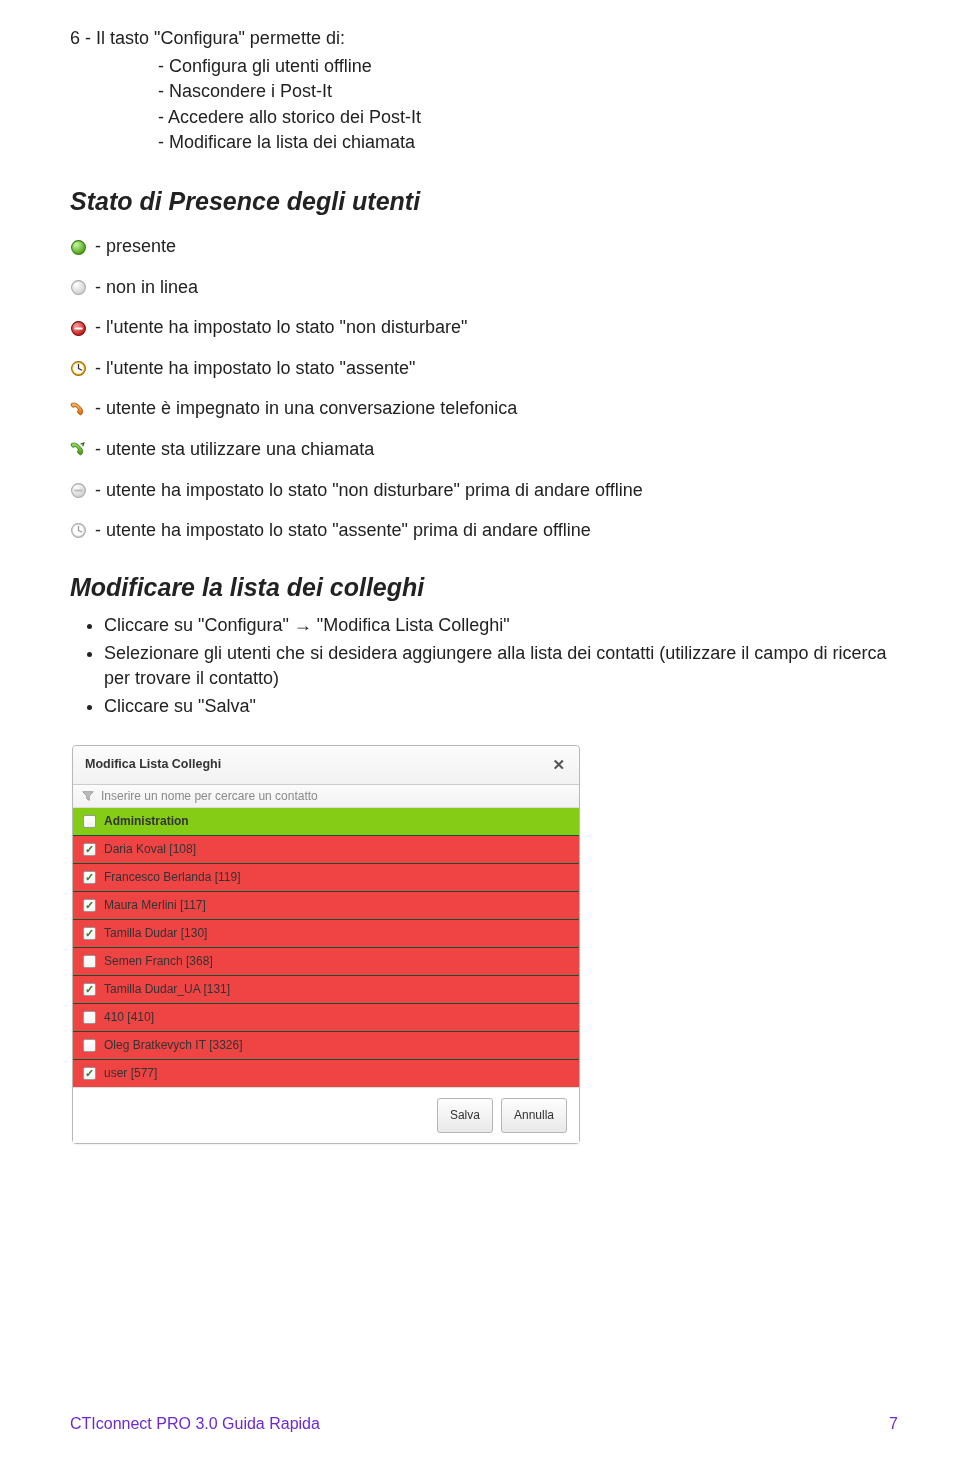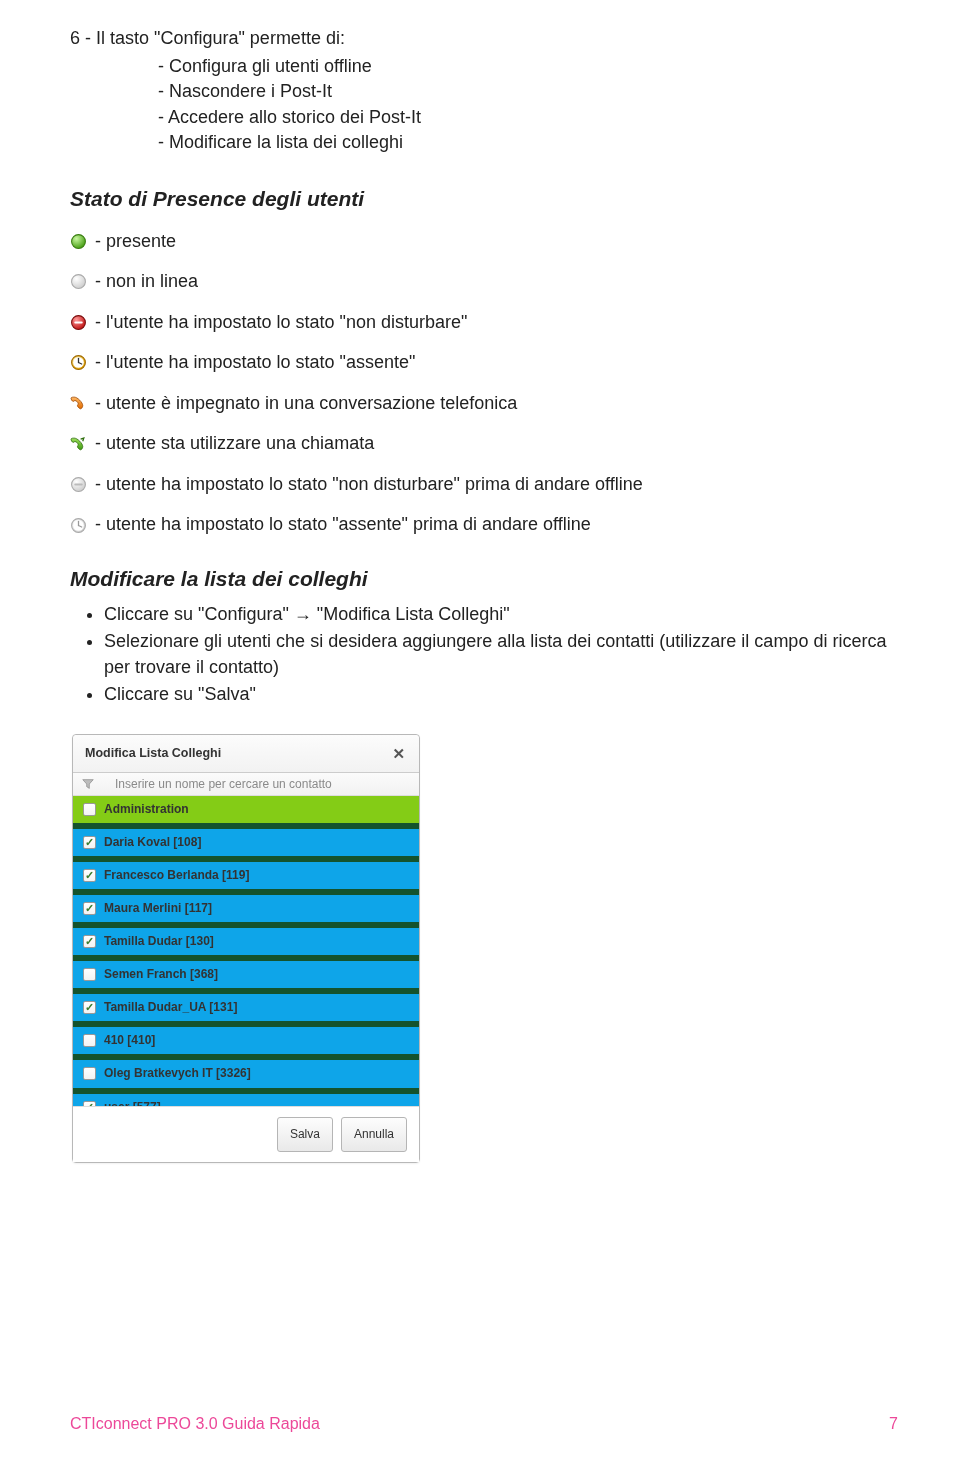--- a/index.html
+++ b/index.html
@@ -3,49 +3,49 @@
 <meta charset="utf-8">
 <style>
   * { box-sizing: border-box; margin: 0; padding: 0; }
   html, body { width: 960px; background: #fff; font-family: "Segoe UI", "Futura", "Century Gothic", Arial, sans-serif; color: #222; }
   body { padding: 26px 62px 30px 70px; font-size: 18px; line-height: 1.42; font-weight: 300; }
 
   .section-intro { margin-bottom: 28px; }
   .section-intro .lead { margin-bottom: 2px; }
   .section-intro .sub { padding-left: 88px; }
 
-  .h2 { font-style: italic; font-weight: 600; font-size: 21px; margin: 20px 0 8px 0; color: #222; }
+  .h2 { font-style: italic; font-weight: 600; font-size: 25px; margin: 20px 0 8px 0; color: #222; }
 
   .presence-list { margin: 6px 0 26px 0; }
   .presence-row { display: flex; align-items: center; gap: 8px; margin: 15px 0; }
   .picon { width: 17px; height: 17px; display: flex; align-items: center; justify-content: center; flex: 0 0 17px; }
   .picon svg { width: 17px; height: 17px; }
 
   .bul-list { list-style: disc; padding-left: 34px; margin: 8px 0 26px 0; }
   .bul-list li { margin: 2px 0; }
 
   
-  .dialog { width: 348px; border: 1px solid #b8b8b8; border-radius: 4px; font-family: Arial, sans-serif; font-size: 12px; color: #333; background: #fff; margin: 4px 0 0 2px; box-shadow: 0 1px 2px rgba(0,0,0,.06); }
+  .dialog { width: 508px; border: 1px solid #b8b8b8; border-radius: 4px; font-family: Arial, sans-serif; font-size: 12px; color: #333; background: #fff; margin: 4px 0 0 2px; box-shadow: 0 1px 2px rgba(0,0,0,.06); }
   .dialog-head { display: flex; align-items: center; justify-content: space-between; padding: 8px 10px 8px 12px; border-bottom: 1px solid #ccc; background: linear-gradient(#fcfcfc,#f2f2f2); border-radius: 4px 4px 0 0; }
   .dialog-title { font-weight: bold; font-size: 12.5px; color: #333; }
   .dialog-close { font-size: 15px; font-weight: bold; color: #555; cursor: pointer; padding: 0 4px; }
-  .dialog-search { display: flex; align-items: center; gap: 20px; padding: 4px 8px; border-bottom: 1px solid #ddd; background: linear-gradient(#fbfbfb,#f2f2f2); }
+  .dialog-search { display: flex; align-items: center; gap: 6px; padding: 4px 8px; border-bottom: 1px solid #ddd; background: linear-gradient(#fbfbfb,#f2f2f2); }
   .filter-icon { width: 14px; height: 14px; flex: 0 0 14px; }
   .dialog-search input { flex: 1; border: none; background: transparent; font-size: 12px; color: #888; outline: none; font-style: normal; }
   .dialog-search input::placeholder { color: #8a8a8a; }
   .dialog-body { max-height: 310px; overflow-y: scroll; }
-  .dlg-row { display: flex; align-items: center; gap: 8px; padding: 5px 10px; border-top: 6px solid #14532d; font-size: 12px; background:#0ea5e9;font-weight:bold; }
+  .dlg-row { display: flex; align-items: center; gap: 8px; padding: 5px 10px; border-top: 1px solid #14532d; font-size: 12px; background:#ef4444; }
   .dlg-row:first-child { border-top: none; }
   .dlg-row.group { font-weight: bold; background:#84cc16; }
   .chk { width: 13px; height: 13px; border: 1px solid #999; border-radius: 2px; display: flex; align-items: center; justify-content: center; background: linear-gradient(#fff,#f3f3f3); flex: 0 0 13px; }
   .chk.on::after { content: "✓"; font-size: 11px; color: #3a7d2f; font-weight: bold; line-height: 1; }
   .dialog-foot { display: flex; justify-content: flex-end; gap: 8px; padding: 10px 12px; border-top: 1px solid #ddd; background: #fff; }
   .btn { border: 1px solid #b5b5b5; border-radius: 3px; padding: 8px 12px; font-size: 12px; background: linear-gradient(#fdfdfd,#e9e9e9); cursor: pointer; color:#333; }
 
-  .page-foot { position: fixed; bottom: 24px; left: 70px; right: 62px; display: flex; justify-content: space-between; font-size: 16px; color: #ec4899; font-weight:300; }
+  .page-foot { position: fixed; bottom: 24px; left: 70px; right: 62px; display: flex; justify-content: space-between; font-size: 16px; color: #6d28d9; font-weight:300; }
 
   
   .dialog-body::-webkit-scrollbar { width: 14px; }
   .dialog-body::-webkit-scrollbar-track { background: #f4f4f4; border-left:1px solid #e4e4e4; }
   .dialog-body::-webkit-scrollbar-thumb { background: #cfcfcf; border-radius: 2px; border:1px solid #bfbfbf; }
 </style>
 </head>
 <body>
 
 <svg width="0" height="0" style="position:absolute">
@@ -111,21 +111,21 @@
   <symbol id="i-filter" viewBox="0 0 16 16">
       <path d="M2 3h12L9.5 8v5l-3-2V8z" fill="#bcbcbc" stroke="#8a8a8a" stroke-width=".8"></path>
     </symbol>
 </svg>
 
 <div class="section-intro">
   <div class="lead">6 - Il tasto "Configura" permette di:</div>
   <div class="sub">- Configura gli utenti offline</div>
   <div class="sub">- Nascondere i Post-It</div>
   <div class="sub">- Accedere allo storico dei Post-It</div>
-  <div class="sub">- Modificare la lista dei colleghi</div>
+  <div class="sub">- Modificare la lista dei chiamata</div>
 </div>
 
 <div class="h2">Stato di Presence degli utenti</div>
 <div class="presence-list" id="presence-list">
     <div class="presence-row">
       <span class="picon">
         <svg viewBox="0 0 16 16">
           <use href="#i-dot-green"></use>
         </svg>
       </span>

